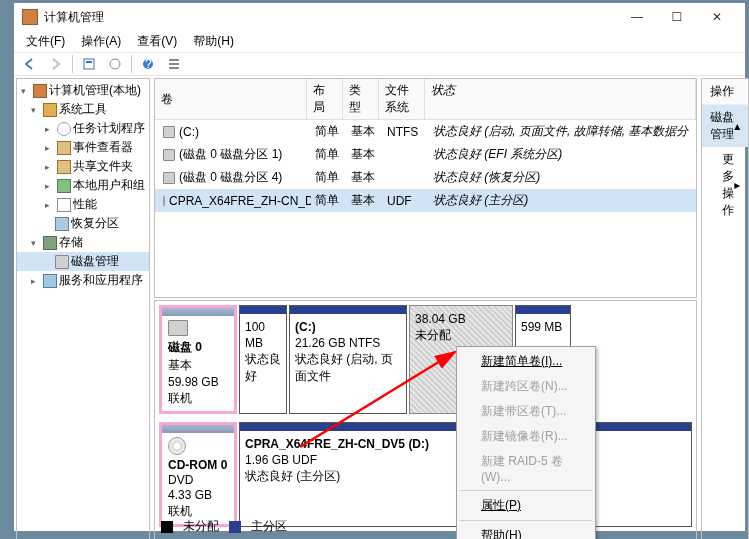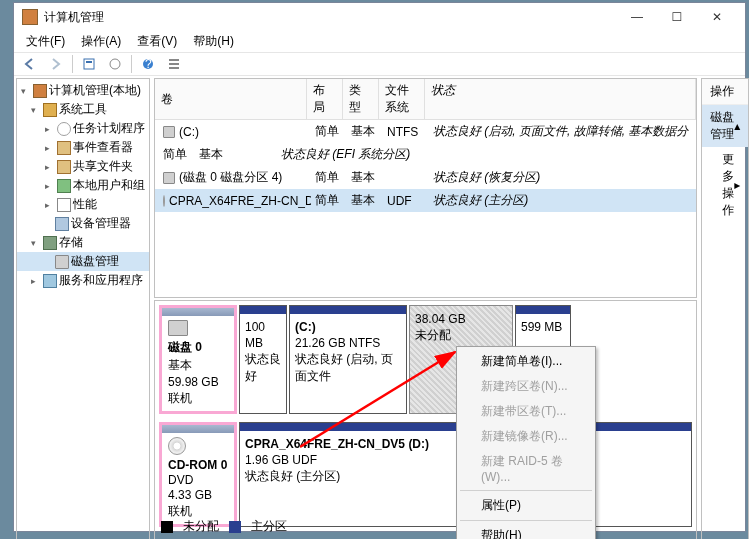--- a/index.html
+++ b/index.html
@@ -41,21 +41,21 @@
 .part.unalloc { background: repeating-linear-gradient(45deg,#e6e6e6,#e6e6e6 2px,#d0d0d0 2px,#d0d0d0 4px); border: 1px solid #888; }
 .part .ptxt { margin-top: 10px; line-height: 1.35; }
 .legend { position: absolute; bottom: 4px; left: 6px; display: flex; gap: 10px; align-items: center; }
 .legend .sw { width: 12px; height: 12px; display: inline-block; }
 .actions { width: 142px; border: 1px solid #c0c0c0; margin: 2px; }
 .actions .ah { padding: 4px 8px; font-weight: 400; background: #fafafa; border-bottom: 1px solid #eee; }
 .actions .aitem { padding: 4px 8px; display: flex; justify-content: space-between; align-items: center; }
 .actions .asel { background: #d6e6f5; }
 .ctx { position: absolute; left: 456px; top: 346px; width: 140px; background: #f5f5f5; border: 1px solid #a0a0a0; box-shadow: 2px 2px 3px rgba(0,0,0,.25); padding: 2px; }
 .ctx .citem { padding: 4px 18px 4px 22px; }
-.ctx .citem.en { color: #000; }
+.ctx .citem.en { color: #000; text-decoration: underline; }
 .ctx .citem.dis { color: #a0a0a0; }
 .ctx .csep { height: 1px; background: #d0d0d0; margin: 2px 1px; }
 .arrow { position: absolute; left: 300px; top: 342px; pointer-events: none; }
 .ico-disk { background: #d0d0d0; border: 1px solid #888; border-radius: 1px; }
 .ico-cd { background: radial-gradient(circle,#fff 30%,#d6d6d6 32%,#eee 60%); border-radius: 50%; border: 1px solid #999; }
 </style>
 </head>
 <body>
 
 <div class="window">
@@ -147,21 +147,21 @@
         <span class="ico" style="background:#80c080;border:1px solid #508050;"></span>
         <span>本地用户和组</span>
       </div>
       <div class="tree-row" style="padding-left:28px">
         <span class="exp">▸</span>
         <span class="ico" style="background:#fff;border:1px solid #888;"></span>
         <span>性能</span>
       </div>
       <div class="tree-row" style="padding-left:38px">
         <span class="ico" style="background:#b0c8e0;border:1px solid #6080a0;"></span>
-        <span>设备管理器</span>
+        <span>恢复分区</span>
       </div>
       <div class="tree-row" style="padding-left:14px">
         <span class="exp">▾</span>
         <span class="ico" style="background:#80a080;border:1px solid #507050;"></span>
         <span>存储</span>
       </div>
       <div class="tree-row sel" style="padding-left:38px">
         <span class="ico ico-disk"></span>
         <span>磁盘管理</span>
       </div>
@@ -186,20 +186,24 @@
           <div class="c-vol">
               <span class="ico ico-disk" style="width:12px;height:12px"></span>
               <span>(C:)</span>
             </div>
           <div class="c-lay">简单</div>
           <div class="c-typ">基本</div>
           <div class="c-fs">NTFS</div>
           <div class="c-stat">状态良好 (启动, 页面文件, 故障转储, 基本数据分</div>
         </div>
         <div class="gridrow">
+          <div class="c-vol">
+              <span class="ico ico-disk" style="width:12px;height:12px"></span>
+              <span>(磁盘 0 磁盘分区 1)</span>
+            </div>
           <div class="c-lay">简单</div>
           <div class="c-typ">基本</div>
           <div class="c-fs"></div>
           <div class="c-stat">状态良好 (EFI 系统分区)</div>
         </div>
         <div class="gridrow">
           <div class="c-vol">
               <span class="ico ico-disk" style="width:12px;height:12px"></span>
               <span>(磁盘 0 磁盘分区 4)</span>
             </div>

